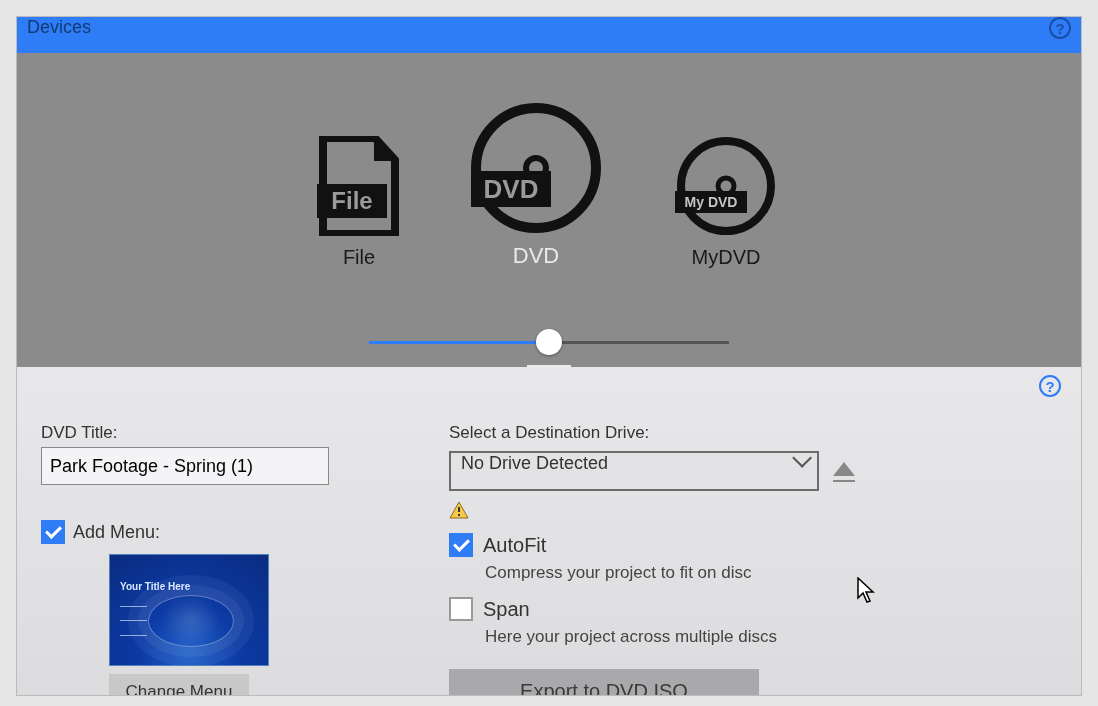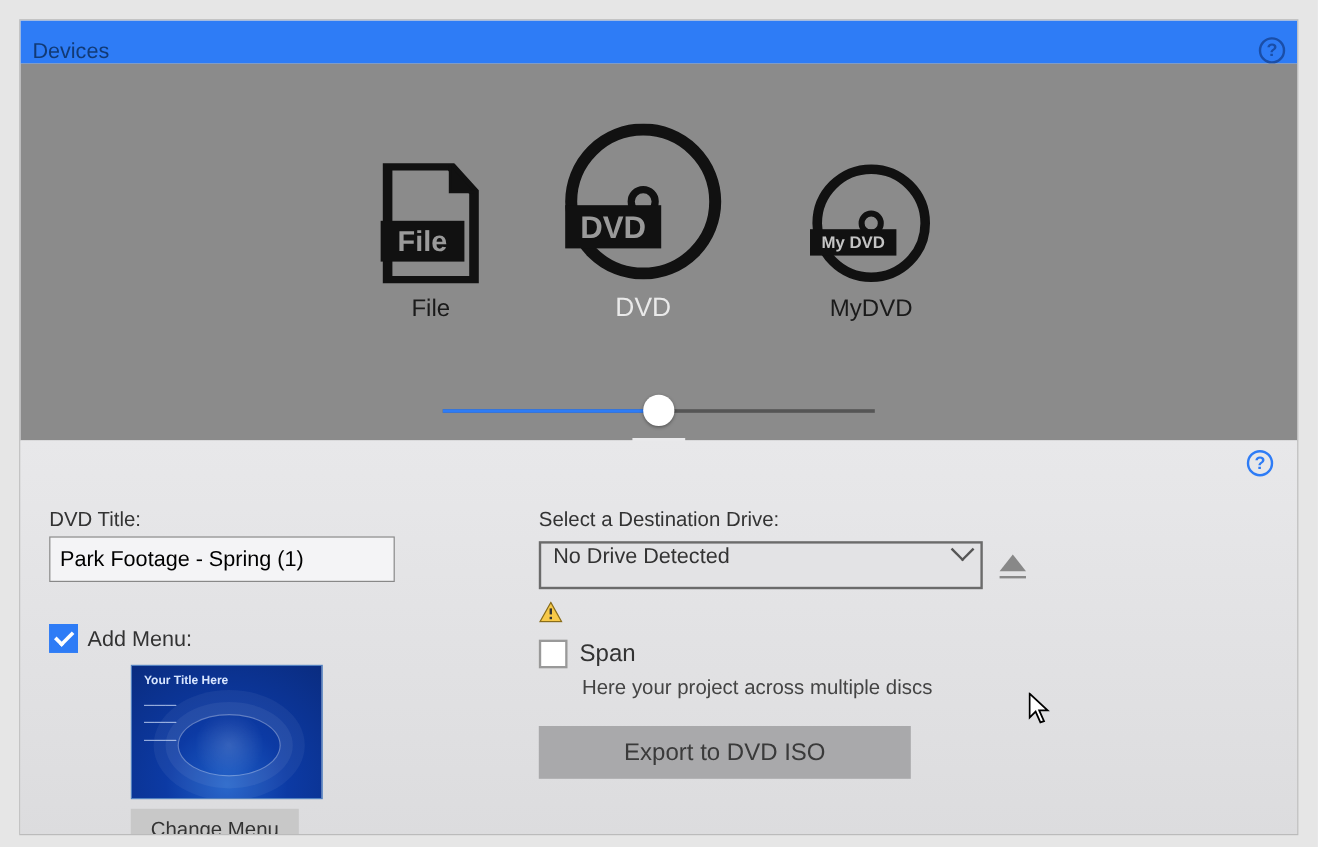--- a/index.html
+++ b/index.html
@@ -17,21 +17,21 @@
     background: #eaeaec;
     border: 1px solid #bbb;
     position: relative;
     overflow: hidden;
   }
   .titlebar {
     height: 36px;
     background: #2e7cf6;
     color: #0a2a5c;
     display: flex;
-    align-items: flex-end;
+    align-items: flex-start;
     padding: 0 10px;
     justify-content: space-between;
   }
   .titlebar .title {
     font-size: 18px;
     color: #123a75;
   }
   .help-circle {
     width: 22px; height: 22px;
     border: 2px solid #1a4ea8;
@@ -211,21 +211,21 @@
     position: absolute;
     left: 38px; bottom: 18px;
     width: 84px; height: 50px;
     border-radius: 50%;
     border: 1px solid rgba(255,255,255,.35);
     background: radial-gradient(circle, rgba(255,255,255,.15), transparent 60%);
     box-shadow: 0 0 0 10px rgba(255,255,255,.06), 0 0 0 20px rgba(255,255,255,.05);
   }
   .menu-thumb .thumb-text {
     position: absolute;
-    top: 5px; left: 10px;
+    top: 24px; left: 10px;
     font-size: 9px;
     color: #d8e6ff;
     line-height: 1.6;
   }
   .menu-thumb .thumb-text .tline1 { font-size: 10px; font-weight: bold; margin-bottom: 4px; }
   .change-btn {
     margin-top: 8px;
     width: 140px;
     height: 36px;
     background: #c8c8c8;
@@ -409,20 +409,27 @@
         <span class="eject-icon"></span>
       </div>
       <div class="warn-icon">
         <svg viewBox="0 0 20 18">
           <polygon points="10,1 19,17 1,17" fill="#f7c948" stroke="#8a6d1a" stroke-width="1"></polygon>
           <rect x="9" y="6" width="2" height="5" fill="#333"></rect>
           <rect x="9" y="13" width="2" height="2" fill="#333"></rect>
         </svg>
       </div>
 
+      <div class="opt-block">
+        <div class="opt-row">
+          <span class="chkbox checked"></span>
+          <span>AutoFit</span>
+        </div>
+        <div class="opt-desc">Compress your project to fit on disc</div>
+      </div>
 
       <div class="opt-block">
         <div class="opt-row">
           <span class="chkbox grey"></span>
           <span>Span</span>
         </div>
         <div class="opt-desc">Here your project across multiple discs</div>
       </div>
 
       <button class="export-btn">Export to DVD ISO</button>

